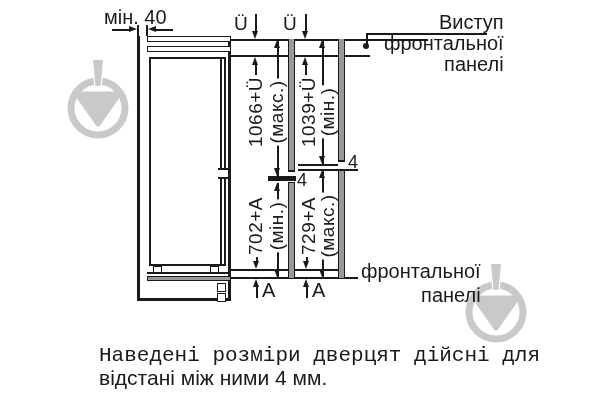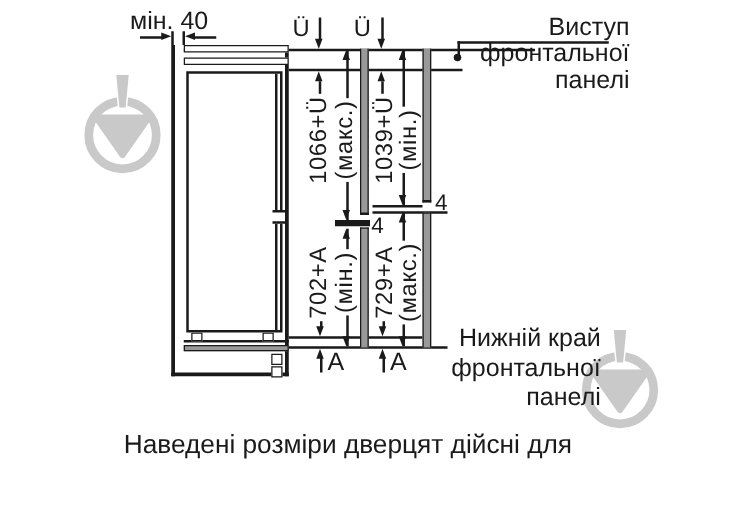--- a/index.html
+++ b/index.html
@@ -110,21 +110,20 @@
   <div class="panel z2" style="left:338px;top:39px;width:7px;height:123px;border-bottom:2.5px solid var(--ink);"></div>
   <div class="ln z1" style="left:298px;top:164px;width:40px;height:1.5px;"></div>
   <div class="ln z1" style="left:298px;top:169px;width:60px;height:1.5px;"></div>
   <div class="panel z2" style="left:338px;top:170px;width:7px;height:108px;border-top:1.5px solid var(--ink);"></div>
   <div class="lbl z4" style="left:297px;top:170px;font-size:18px;">4</div>
   <div class="lbl z4" style="left:348px;top:152px;font-size:18px;">4</div>
 
   <div class="ln z1" style="left:231px;top:269px;width:107px;height:1.5px;"></div>
   <div class="ln z1" style="left:231px;top:277px;width:127px;height:1.5px;"></div>
   <div class="callout z4" style="left:361px;top:260px;line-height:23.5px;">
-    <div>Нижній край</div>
     <div>фронтальної</div>
     <div>панелі</div>
   </div>
 
   <div>
     <div class="ln z1" style="left:277px;top:40px;width:1.5px;height:136px;"></div>
     <div class="ah ah-up z1" style="left:274px;top:40px;"></div>
     <div class="ah ah-down z1" style="left:274px;top:168px;"></div>
     <div class="vtext z3" style="left:255px;top:112px;">1066+Ü</div>
     <div class="vtext z3" style="left:276px;top:112px;">(макс.)</div>
@@ -162,15 +161,16 @@
     <div class="lbl z4" style="left:262px;top:279px;font-size:20px;">A</div>
   </div>
   <div>
     <div class="ln z1" style="left:306px;top:251px;width:1.5px;height:11px;"></div>
     <div class="ah ah-down z1" style="left:303px;top:261px;"></div>
     <div class="ah ah-up z1" style="left:303px;top:279px;"></div>
     <div class="ln z1" style="left:306px;top:286px;width:1.5px;height:12px;"></div>
     <div class="lbl z4" style="left:312px;top:279px;font-size:20px;">A</div>
   </div>
 
-  <div class="cap z4" style="left:99px;top:344px;">Наведені розміри дверцят дійсні для</div>
+  <div class="cap z4" style="left:99px;top:344px;font-family:Liberation Mono, monospace;">Наведені розміри дверцят дійсні для</div>
+  <div class="cap z4" style="left:99px;top:366px;">відстані між ними 4 мм.</div>
 
 </div>
 
 </body></html>

